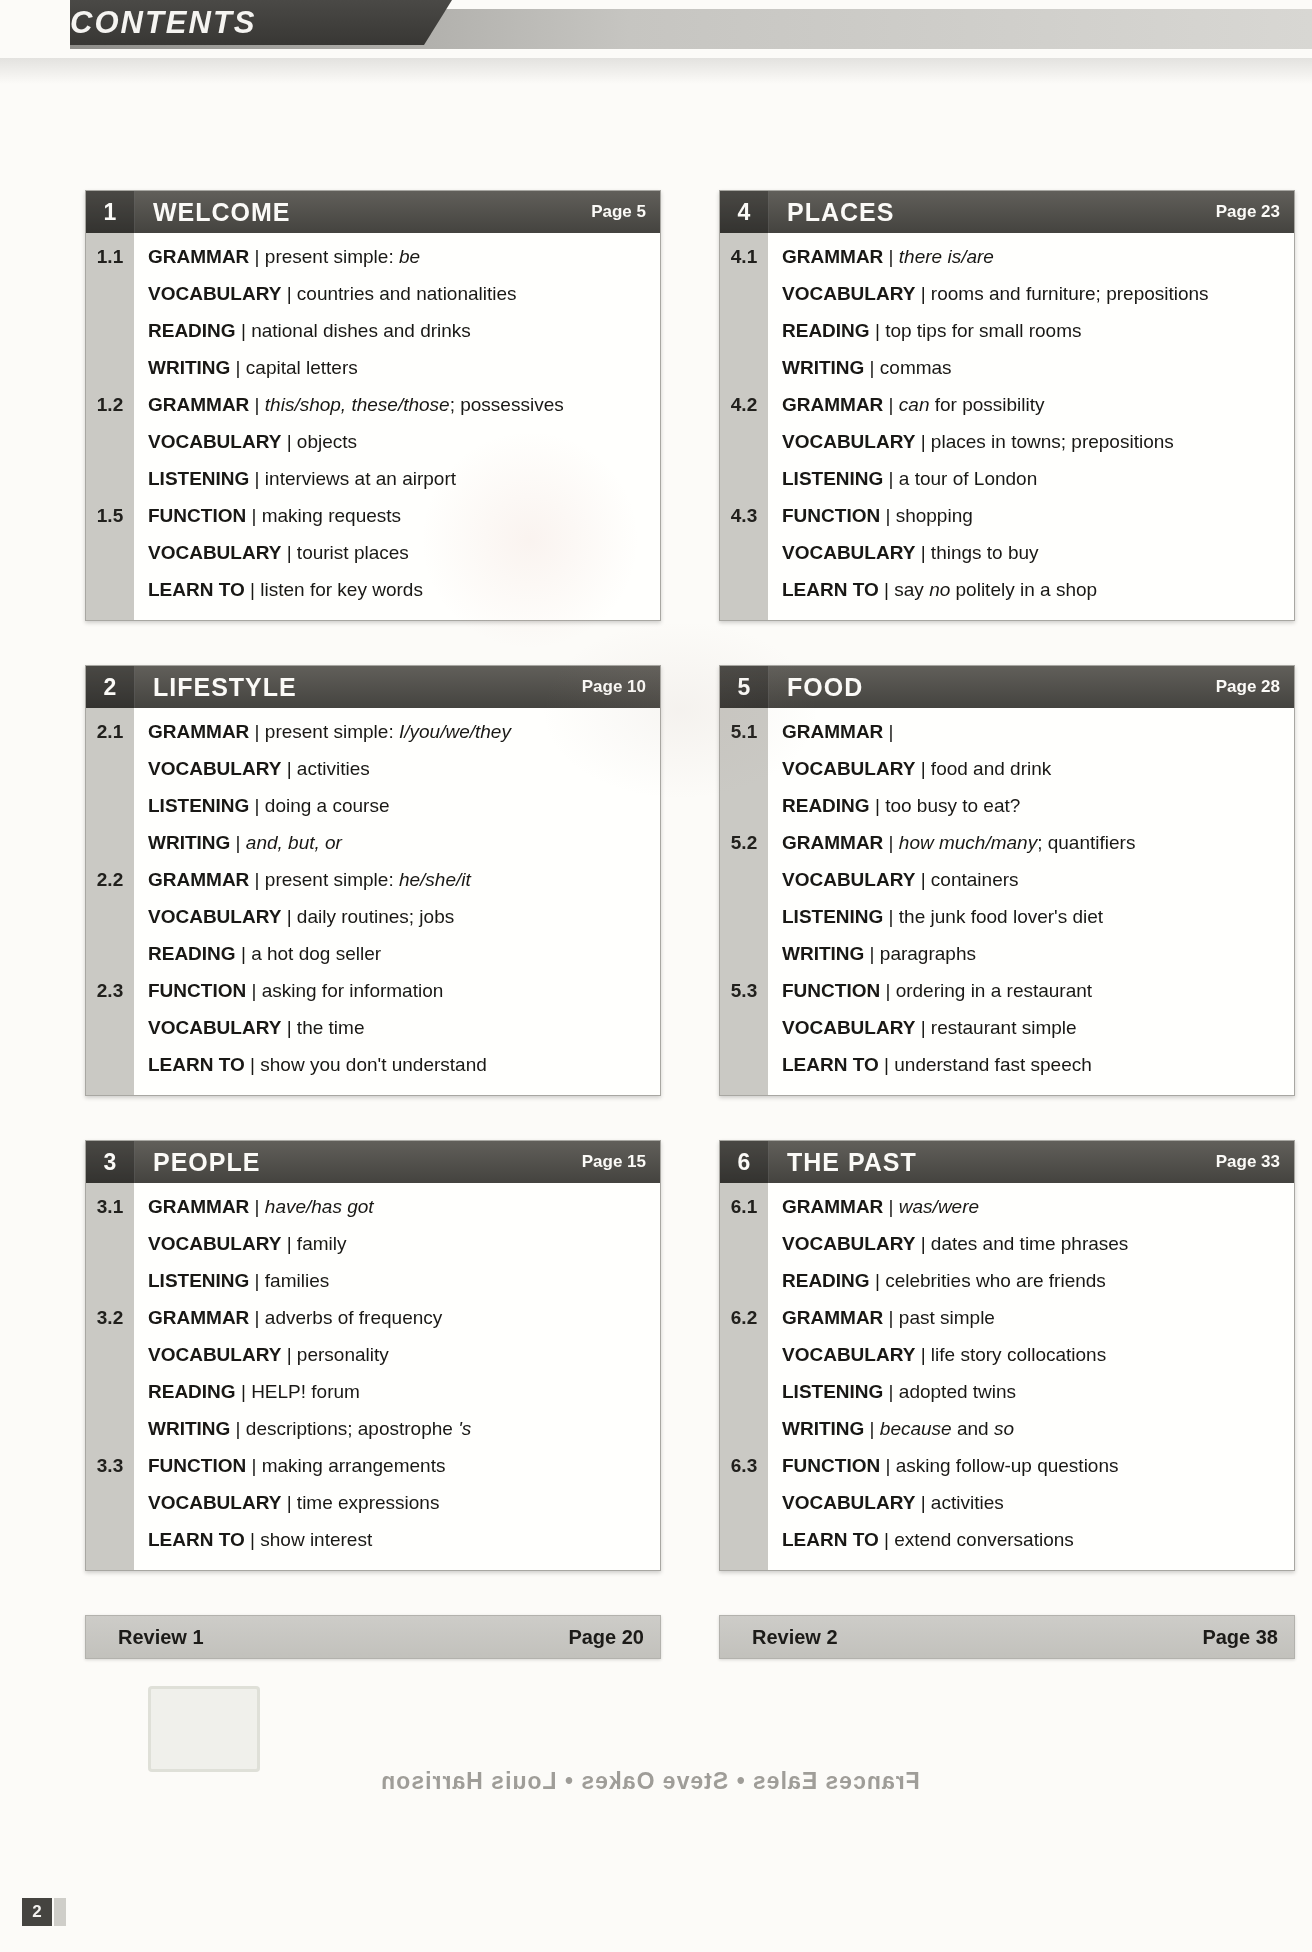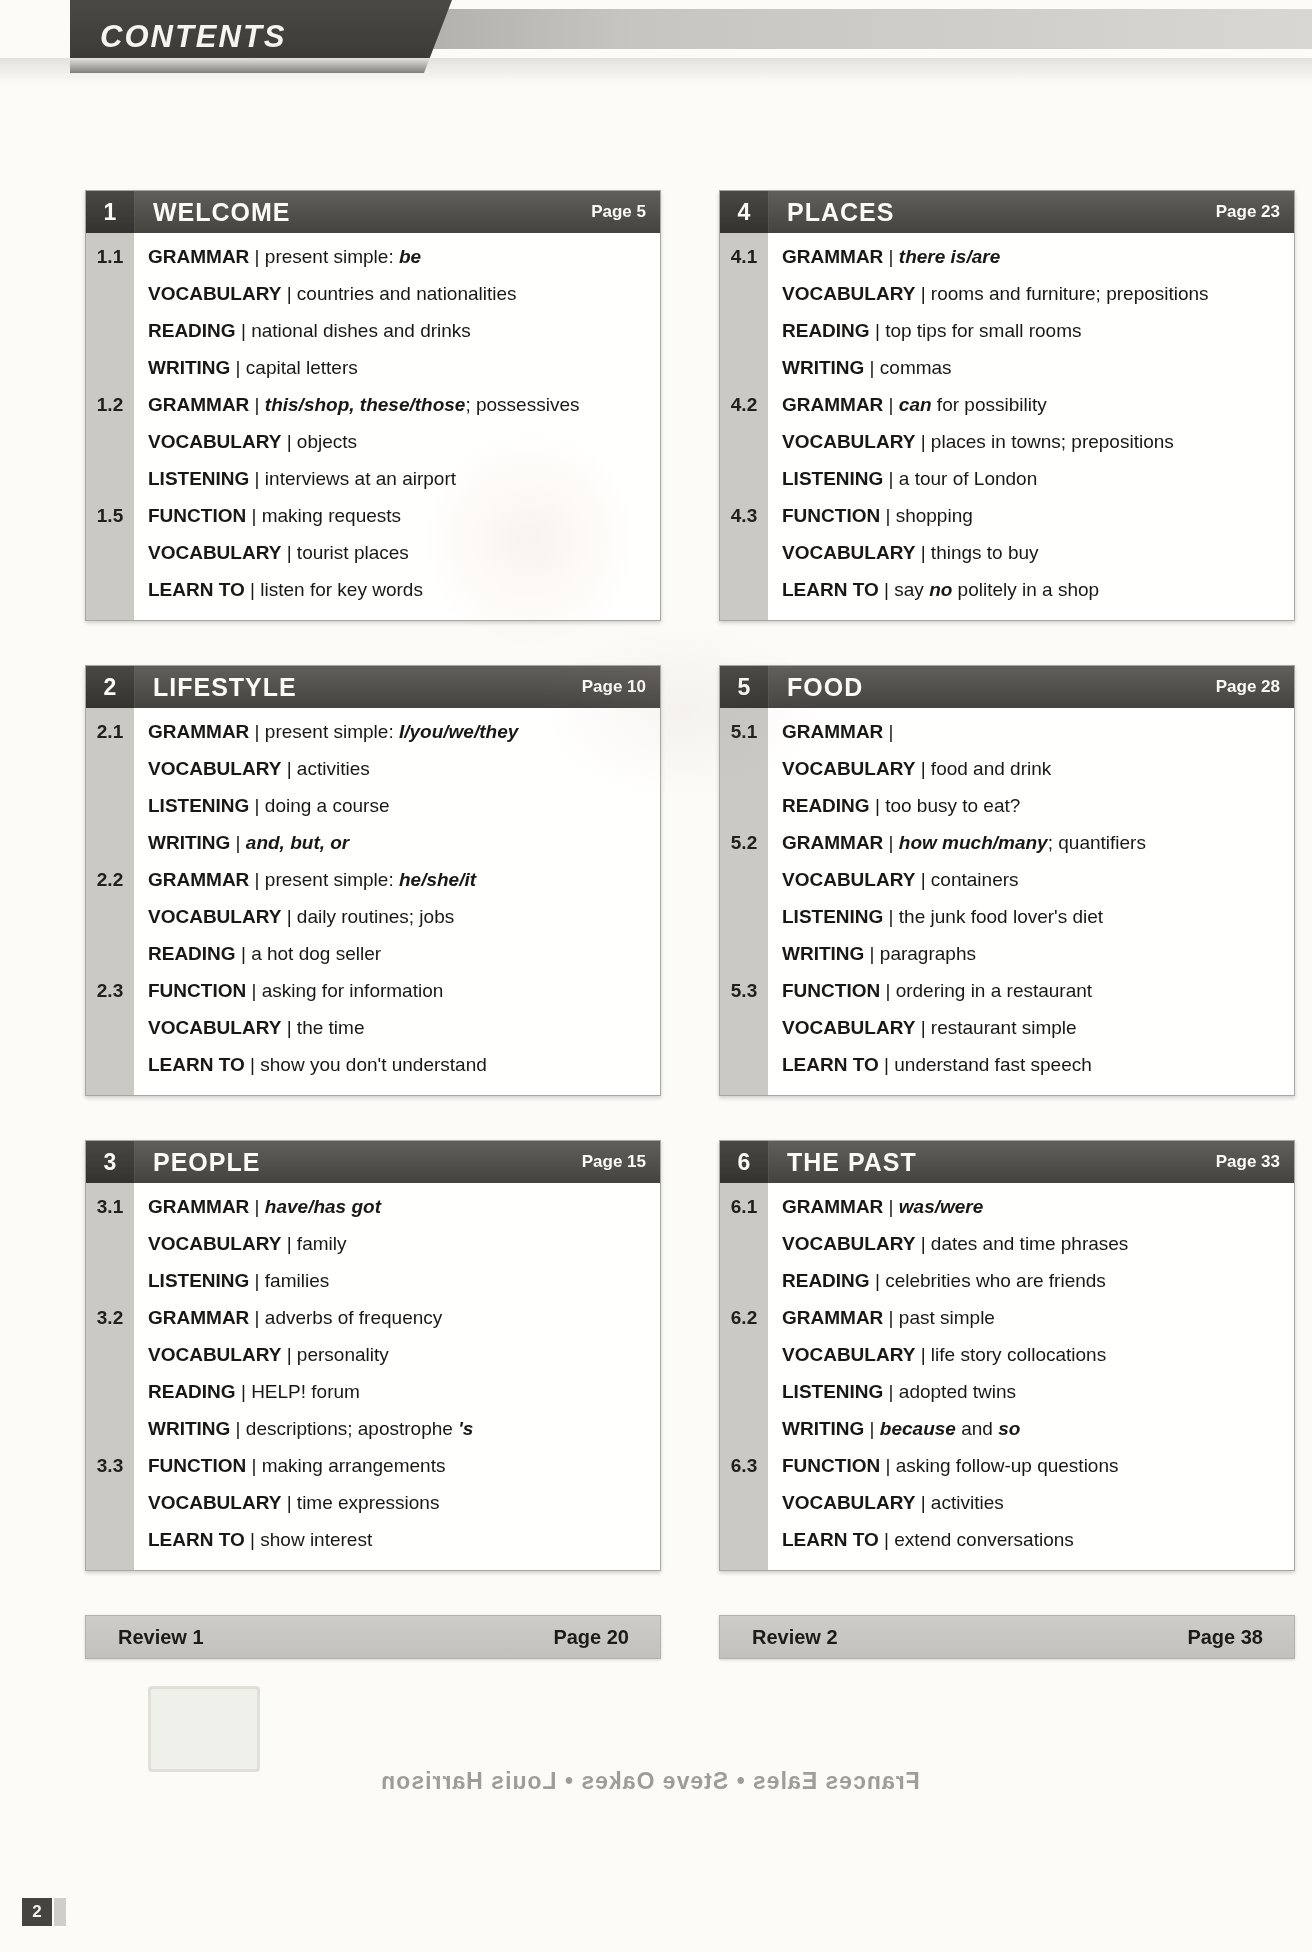--- a/index.html
+++ b/index.html
@@ -25,24 +25,24 @@
     background:var(--page-bg);
     overflow:hidden;
   }
   
   .banner{position:relative;height:58px;}
   .banner-strip{
     position:absolute;left:70px;right:0;top:9px;height:40px;
     background:linear-gradient(to right,#8e8d89,#c6c5c1 45%,#d8d7d3);
   }
   .banner-block{
-    position:absolute;left:70px;top:0;width:382px;height:73px;
+    position:absolute;left:70px;top:0;width:382px;height:45px;
     background:linear-gradient(#4a4946,#383734);
     clip-path:polygon(0 0,100% 0,calc(100% - 28px) 100%,0 100%);
-    display:flex;align-items:center;padding-left:30px;box-sizing:border-box;
+    display:flex;align-items:center;box-sizing:border-box;
   }
   .banner-block .title{
     color:#f5f4f1;font-weight:bold;font-style:italic;
     font-size:31px;letter-spacing:2px;
   }
   .under-banner{
     position:absolute;left:0;right:0;top:58px;height:26px;
     background:linear-gradient(#e3e2df,rgba(252,251,248,0));
   }
   
@@ -94,31 +94,31 @@
   .lesson{display:flex;}
   .lesson-num{
     width:48px;flex:0 0 48px;text-align:center;
     font-weight:bold;font-size:19px;color:#21201d;padding-top:8px;
   }
   .lesson-lines{flex:1;padding:0 10px 0 14px;min-width:0;}
   .line{display:flex;padding:7px 0;line-height:23px;font-size:19px;}
   .line .cat{font-weight:bold;flex:0 0 auto;white-space:pre;}
   .line .sep{flex:0 0 auto;white-space:pre;}
   .line .desc{flex:1 1 auto;min-width:0;}
-  .desc .it{font-style:italic;font-weight:bold;}
+  .desc .it{font-style:italic;}
   
   .review{
     height:42px;display:flex;align-items:center;
     background:linear-gradient(#cdccc8,#c2c1bc);
     border:1px solid #b3b2ad;
     box-shadow:0 1px 3px rgba(0,0,0,0.15);
     font-weight:bold;color:#1c1b18;
   }
   .review-label{font-size:20px;padding-left:32px;}
-  .review-page{margin-left:auto;font-size:20px;padding-right:31px;}
+  .review-page{margin-left:auto;font-size:20px;padding-right:16px;}
   
   .page-num-box{
     position:absolute;left:22px;top:1898px;width:30px;height:28px;
     background:#454440;color:#f4f3f0;font-weight:bold;font-size:17px;
     display:flex;align-items:center;justify-content:center;
   }
   .page-num-edge{
     position:absolute;left:54px;top:1898px;width:12px;height:28px;background:#cfcecа;
     background:#cfcec9;
   }

